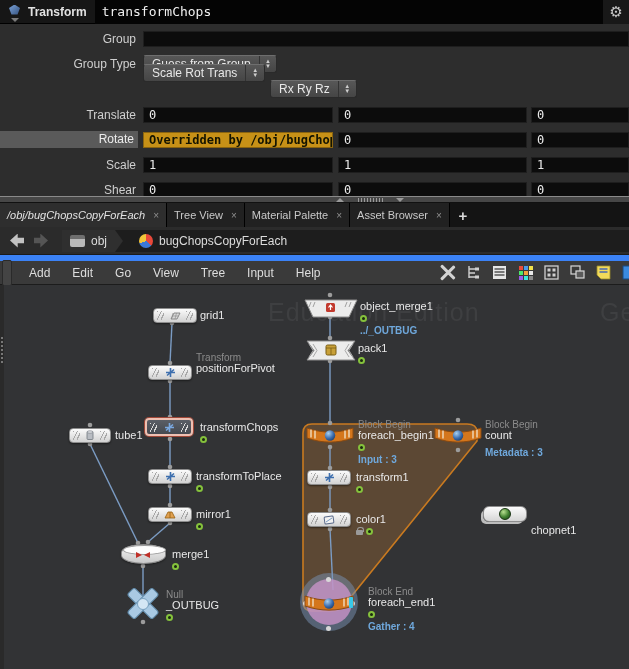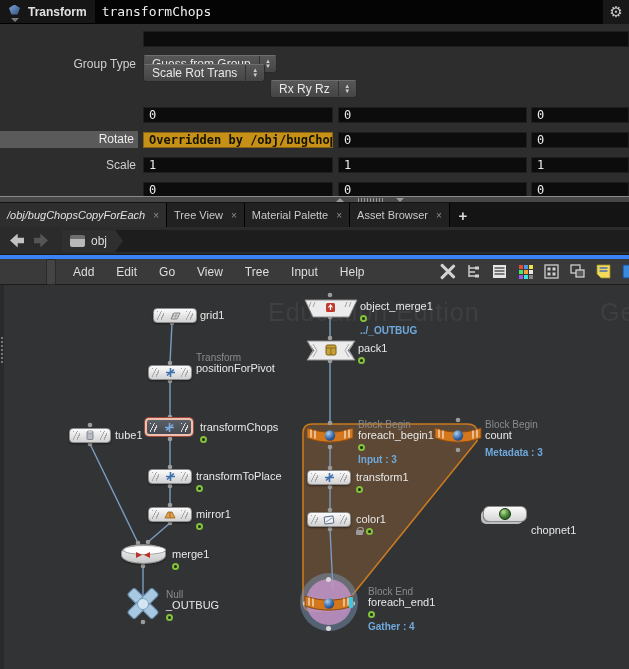--- a/index.html
+++ b/index.html
@@ -69,21 +69,21 @@
   .crumb.cur { background:#1d1d1d; }
   .chev { width:0; height:0; border-top:11px solid transparent; border-bottom:11px solid transparent;
     border-left:8px solid #2f2f2f; margin-right:8px; }
   .obj-icon { width:15px; height:12px; margin-right:6px; background:#b9b9b9; border-radius:2px;
     border-top:4px solid #6f6f6f; }
   .bug-icon { width:14px; height:14px; margin-right:6px; border-radius:50%;
     background:conic-gradient(#e8483a 0 130deg,#3a78d8 130deg 250deg,#f2c53a 250deg 360deg); }
 
   
   .menubar { position:absolute; left:0; top:255px; width:629px; height:30px; background:#3a3a3a;
-    border-top:4px solid #3b82f6; border-bottom:1px solid #1c1c1c; display:flex; align-items:center;padding-left:44px; }
+    border-top:6px solid #3b82f6; border-bottom:1px solid #1c1c1c; display:flex; align-items:center; }
   .mgrip { width:10px; height:26px; margin:0 6px 0 2px; background:#444; border:1px solid #2a2a2a;
     border-radius:2px; }
   .mitem { color:#dedede; font-size:12px; padding:0 11px; }
   .mtools { margin-left:auto; display:flex; align-items:center; gap:9px; padding-right:0; }
   .ticon { width:17px; height:17px; flex:0 0 auto; }
 
   
   .net { position:absolute; left:0; top:285px; width:629px; height:384px; background:#323335; overflow:hidden; }
   .net-edge { position:absolute; left:0; top:0; width:4px; height:100%; background:#2a2a2a; }
   .net-edge .g { position:absolute; left:1px; top:52px; width:2px; height:26px;
@@ -138,20 +138,21 @@
     <div class="hdr-icon">
       <div class="ax"></div>
       <div class="tri"></div>
     </div>
     <div class="hdr-type">Transform</div>
     <div class="hdr-name">transformChops</div>
     <div class="hdr-gear">⚙</div>
   </div>
 
   <div class="ppane">
+    <div class="plabel" style="top:7px">Group</div>
     <div class="pfield" style="left:143px;top:7px;width:486px"></div>
 
     <div class="plabel" style="top:32px">Group Type</div>
     <div class="dd" style="left:143px;top:31px;width:134px">
       <span class="dtxt">Guess from Group</span>
       <span class="spin">
           <span>▲</span>
           <span>▼</span>
         </span>
     </div>
@@ -164,34 +165,36 @@
         </span>
     </div>
     <div class="dd" style="left:270px;top:56px;width:87px">
       <span class="dtxt">Rx Ry Rz</span>
       <span class="spin">
           <span>▲</span>
           <span>▼</span>
         </span>
     </div>
 
+    <div class="plabel" style="top:83px">Translate</div>
     <div class="pfield" style="left:143px;top:83px;width:190px">0</div>
     <div class="pfield" style="left:338px;top:83px;width:189px">0</div>
     <div class="pfield" style="left:531px;top:83px;width:98px">0</div>
 
     <div class="plabel hl" style="top:107px">Rotate</div>
     <div class="pfield ovr" style="left:143px;top:108px;width:190px">Overridden by /obj/bugChops</div>
     <div class="pfield" style="left:338px;top:108px;width:189px">0</div>
     <div class="pfield" style="left:531px;top:108px;width:98px">0</div>
 
     <div class="plabel" style="top:133px">Scale</div>
     <div class="pfield" style="left:143px;top:133px;width:190px">1</div>
     <div class="pfield" style="left:338px;top:133px;width:189px">1</div>
     <div class="pfield" style="left:531px;top:133px;width:98px">1</div>
 
+    <div class="plabel" style="top:158px">Shear</div>
     <div class="pfield" style="left:143px;top:158px;width:190px">0</div>
     <div class="pfield" style="left:338px;top:158px;width:189px">0</div>
     <div class="pfield" style="left:531px;top:158px;width:98px">0</div>
   </div>
 
   <div class="divider">
     <div class="tri-u"></div>
     <div class="grip"></div>
     <div class="tri-d"></div>
   </div>
@@ -218,20 +221,24 @@
 
   <div class="navbar">
     <div class="nav-back"></div>
     <div class="nav-fwd"></div>
     <div class="crumbs">
       <div class="crumb">
         <span class="obj-icon"></span>
         <span>obj</span>
       </div>
       <div class="chev"></div>
+      <div class="crumb cur">
+        <span class="bug-icon"></span>
+        <span>bugChopsCopyForEach</span>
+      </div>
     </div>
   </div>
 
   <div class="menubar">
     <div class="mgrip"></div>
     <div class="mitem">Add</div>
     <div class="mitem">Edit</div>
     <div class="mitem">Go</div>
     <div class="mitem">View</div>
     <div class="mitem">Tree</div>

